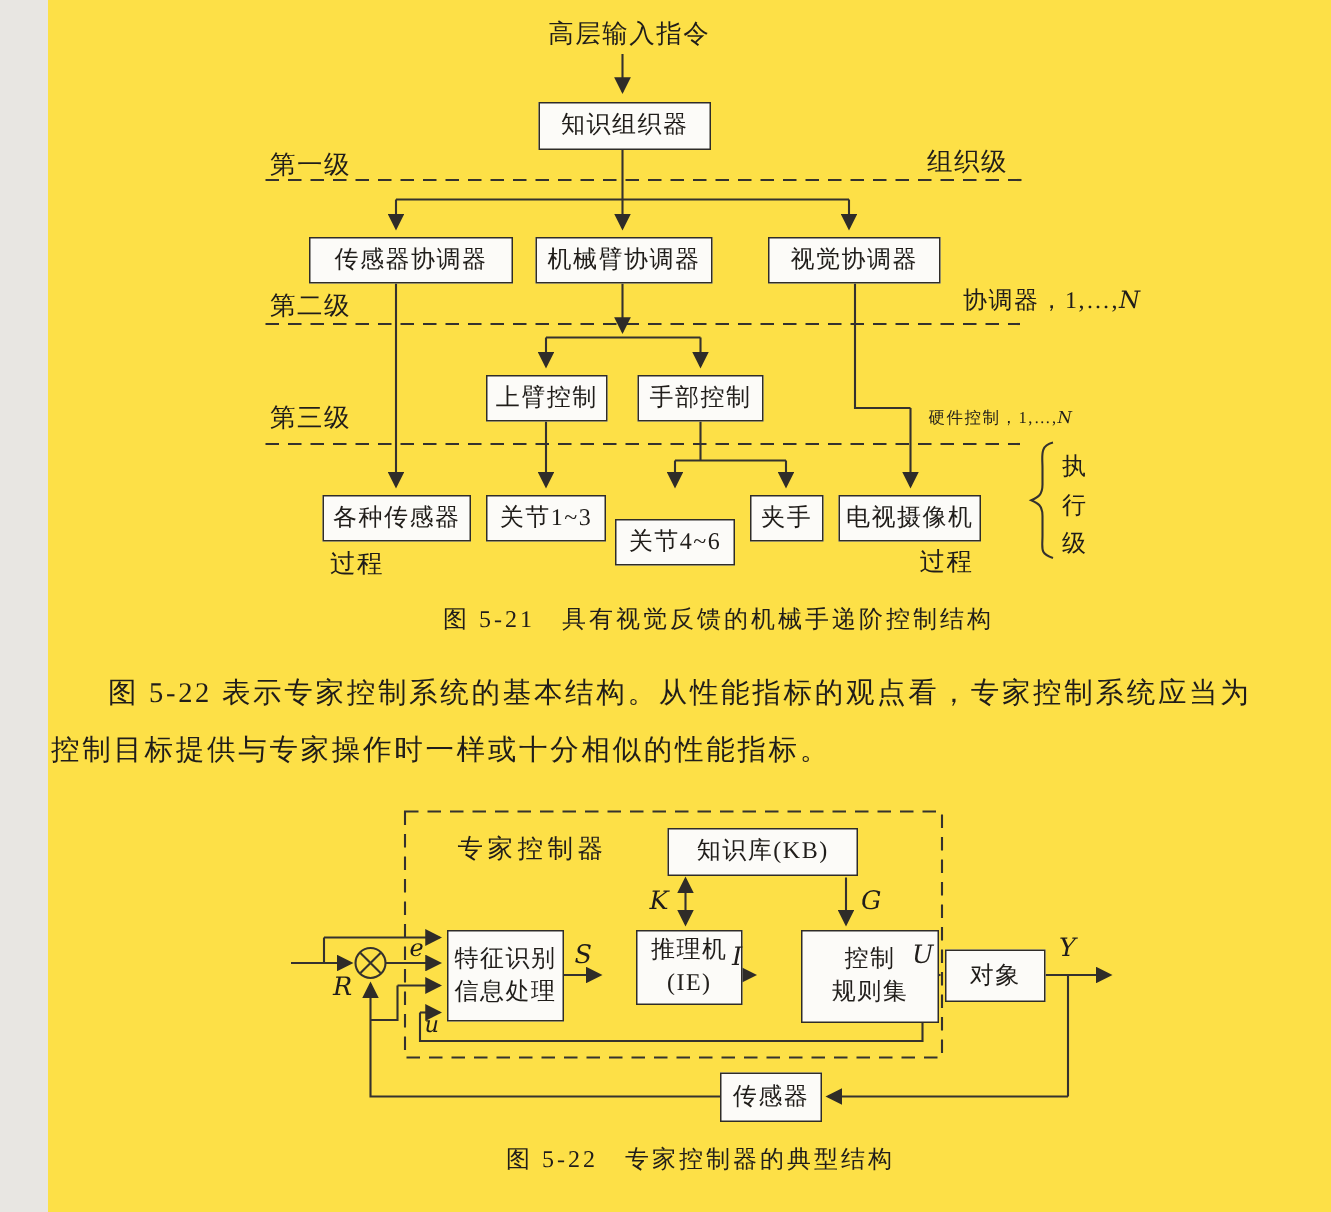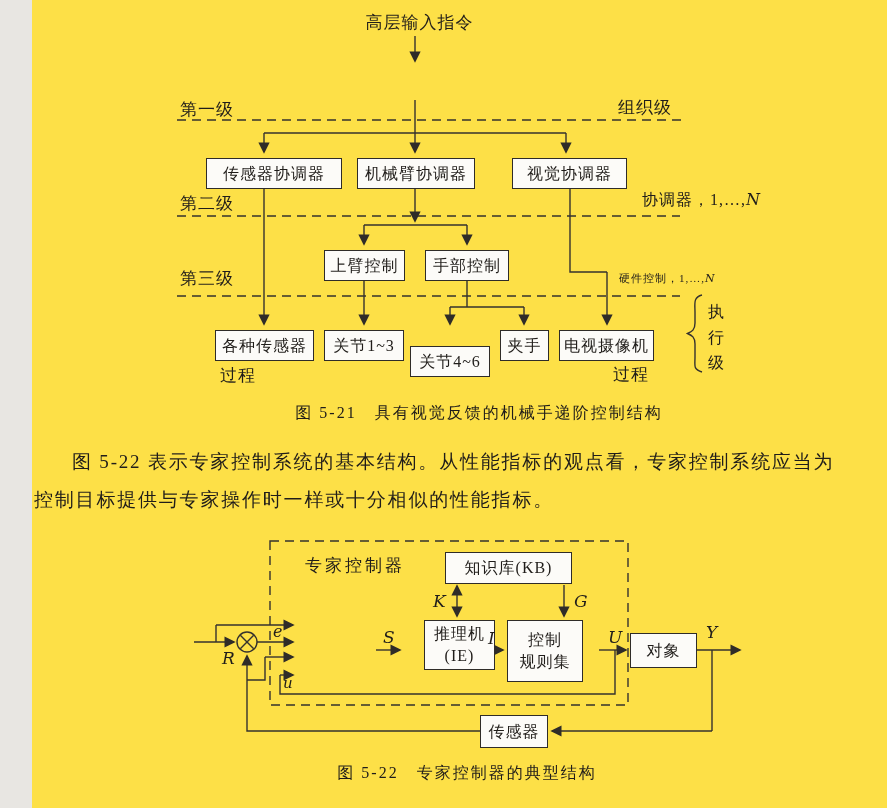--- a/index.html
+++ b/index.html
@@ -80,20 +80,21 @@
       <path d="M680,650 V731"></path>
       <line x1="680" y1="731" x2="520" y2="731" marker-end="url(#ah)"></line>
 
       <line x1="425" y1="586" x2="425" y2="616" marker-start="url(#ah)" marker-end="url(#ah)"></line>
       <line x1="532" y1="585" x2="532" y2="616" marker-end="url(#ah)"></line>
     </g>
   </svg>
 
   <div class="lbl ctr" style="left:330px;top:13px;width:115px;">高层输入指令</div>
 
+  <div class="bx" style="left:327px;top:68px;width:115px;height:32px;">知识组织器</div>
 
   <div class="lbl" style="left:148px;top:100px;">第一级</div>
   <div class="lbl" style="left:586px;top:98px;">组织级</div>
 
   <div class="bx" style="left:174px;top:158px;width:136px;height:31px;">传感器协调器</div>
   <div class="bx" style="left:325px;top:158px;width:118px;height:31px;">机械臂协调器</div>
   <div class="bx" style="left:480px;top:158px;width:115px;height:31px;">视觉协调器</div>
 
   <div class="lbl" style="left:148px;top:194px;">第二级</div>
   <div class="lbl" style="left:610px;top:190px;font-size:16px;"><span>协调器，1,…,</span><span class="vit">N</span></div>
@@ -117,23 +118,25 @@
 级</div>
 
   <div class="cap" style="left:127px;top:403px;width:640px;">图 5-21　具有视觉反馈的机械手递阶控制结构</div>
 
   <div class="para" style="left:40px;top:449px;">图 5-22 表示专家控制系统的基本结构。从性能指标的观点看，专家控制系统应当为</div>
   <div class="para" style="left:2px;top:487px;font-family:Liberation Serif, serif;">控制目标提供与专家操作时一样或十分相似的性能指标。</div>
 
   <div class="lbl" style="left:273px;top:556px;letter-spacing:3px;">专家控制器</div>
 
   <div class="bx" style="left:413px;top:552px;width:127px;height:32px;">知识库(KB)</div>
+  <div class="bx" style="left:266px;top:620px;width:78px;height:61px;">特征识别
+信息处理</div>
   <div class="bx" style="left:392px;top:620px;width:71px;height:50px;">推理机
 (IE)</div>
-  <div class="bx" style="left:475px;top:620px;width:76px;height:62px;">控制
+  <div class="bx" style="left:502px;top:620px;width:92px;height:62px;">控制
 规则集</div>
   <div class="bx" style="left:598px;top:633px;width:67px;height:35px;">对象</div>
   <div class="bx" style="left:448px;top:715px;width:68px;height:33px;">传感器</div>
 
   <div class="var" style="left:190px;top:648px;">R</div>
   <div class="var" style="left:241px;top:622px;font-size:16px;">e</div>
   <div class="var" style="left:251px;top:674px;font-size:15px;">u</div>
   <div class="var" style="left:351px;top:627px;">S</div>
   <div class="var" style="left:401px;top:591px;">K</div>
   <div class="var" style="left:456px;top:628px;">I</div>

